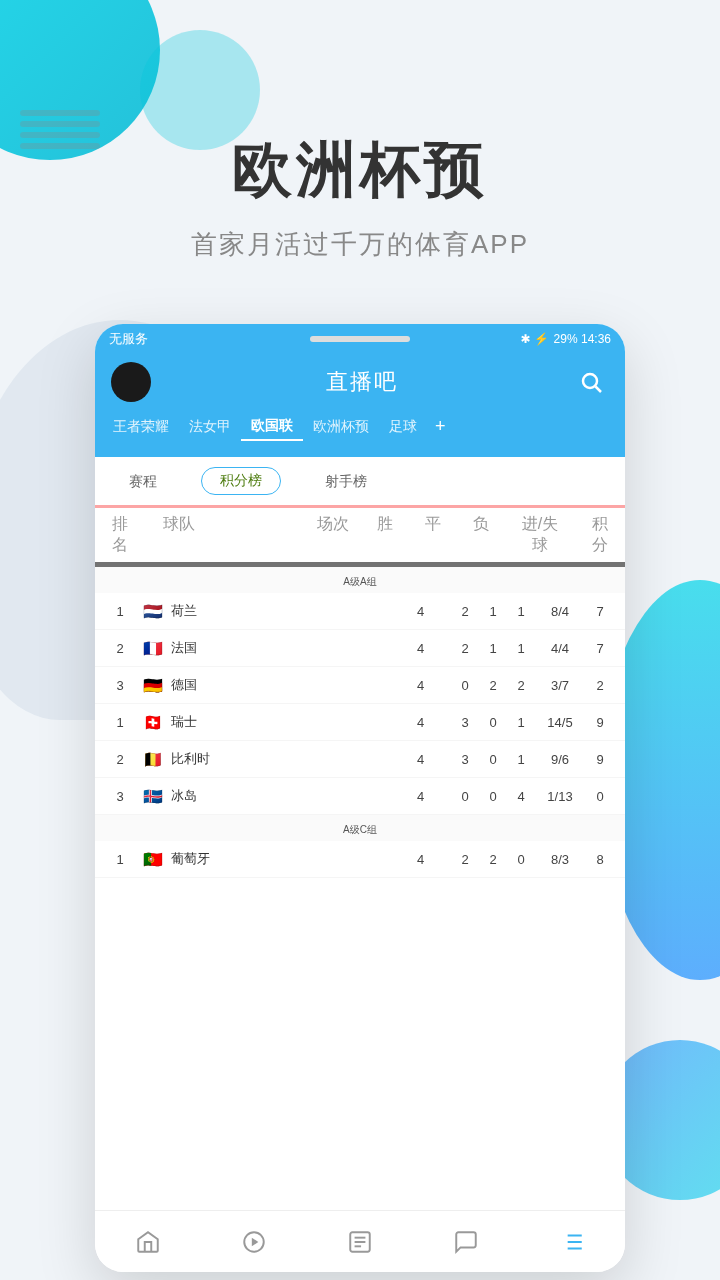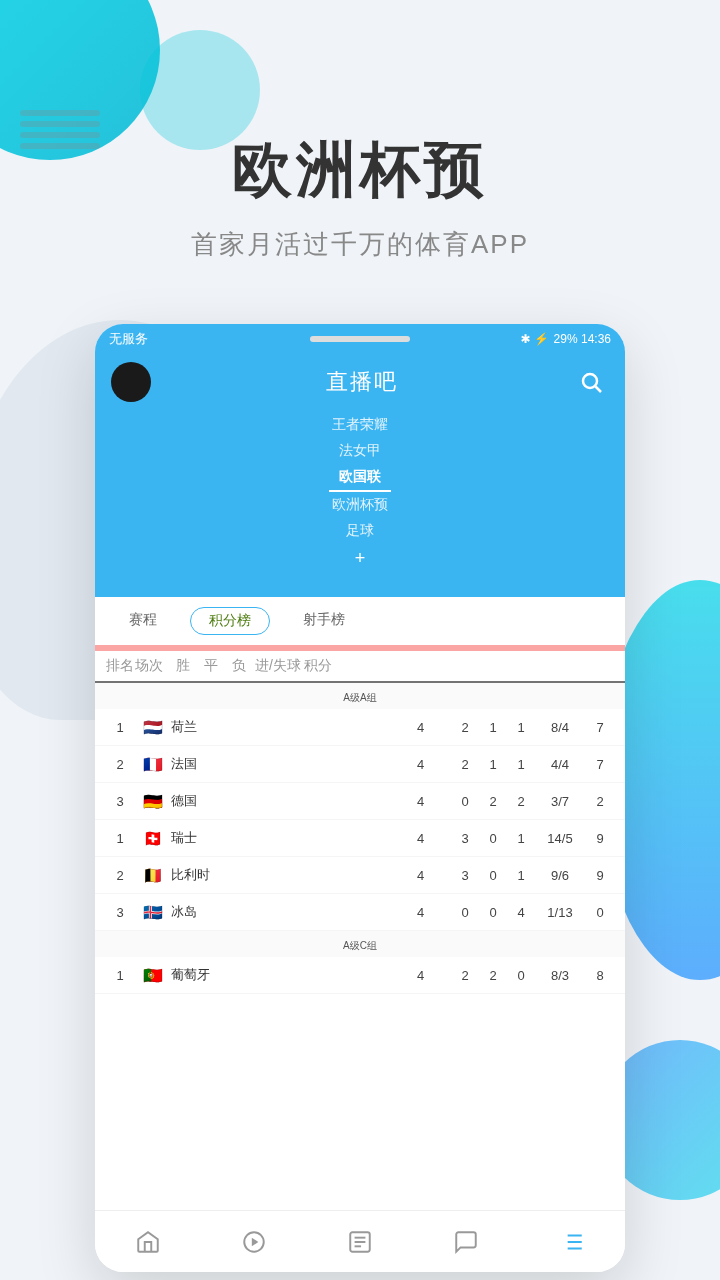--- a/index.html
+++ b/index.html
@@ -162,23 +162,22 @@
       display: flex;
       align-items: center;
       justify-content: center;
     }
 
     
     .nav-tabs {
       background: #3bb4f2;
       display: flex;
       align-items: center;
-      padding: 0 8px 24px;
+      padding: 0 8px 16px;
       overflow: hidden;
-      flex-direction: column;
     }
     .nav-tab {
       color: rgba(255,255,255,0.85);
       font-size: 14px;
       padding: 4px 10px;
       white-space: nowrap;
       cursor: pointer;
     }
     .nav-tab.active {
       color: white;
@@ -193,24 +192,24 @@
 
     
     .content-area {
       background: white;
       overflow: hidden;
     }
 
     
     .sub-tabs {
       display: flex;
-      align-items: flex-start;
+      align-items: flex-end;
       padding: 10px 16px;
-      border-bottom: 6px solid #fca5a5;
-      gap: 15px;
+      border-bottom: 3px solid #fca5a5;
+      gap: 26px;
     }
     .sub-tab {
       font-size: 14px;
       color: #666;
       padding: 4px 18px;
       border-radius: 14px;
       cursor: pointer;
     }
     .sub-tab.active {
       color: #4d7c0f;
@@ -220,22 +219,23 @@
 
     
     .standings-table {
       width: 100%;
       font-size: 13px;
     }
     .table-header {
       display: flex;
       padding: 6px 10px;
       color: #999;
-      font-size: 14px;
-      border-bottom: 2px solid #737373;
+      font-size: 16px;
+      border-bottom: 5px solid #737373;
+      gap: 20px;
     }
     .col-rank { width: 30px; text-align: center; }
     .col-team { flex: 1; padding-left: 8px; }
     .col-played { width: 34px; text-align: left; }
     .col-win { width: 28px; text-align: center; }
     .col-draw { width: 28px; text-align: center; }
     .col-loss { width: 28px; text-align: center; }
     .col-goals { width: 50px; text-align: center; }
     .col-pts { width: 30px; text-align: center; }
 
@@ -362,20 +362,21 @@
   <div class="sub-tabs">
     <div class="sub-tab">赛程</div>
     <div class="sub-tab active">积分榜</div>
     <div class="sub-tab">射手榜</div>
   </div>
 
   <div class="content-area">
     <div class="standings-table">
       <div class="table-header">
         <div class="col-rank">排名</div>
+        <div class="col-team">球队</div>
         <div class="col-played">场次</div>
         <div class="col-win">胜</div>
         <div class="col-draw">平</div>
         <div class="col-loss">负</div>
         <div class="col-goals">进/失球</div>
         <div class="col-pts">积分</div>
       </div>
 
       <div class="group-header">A级A组</div>
       <div class="table-row">

